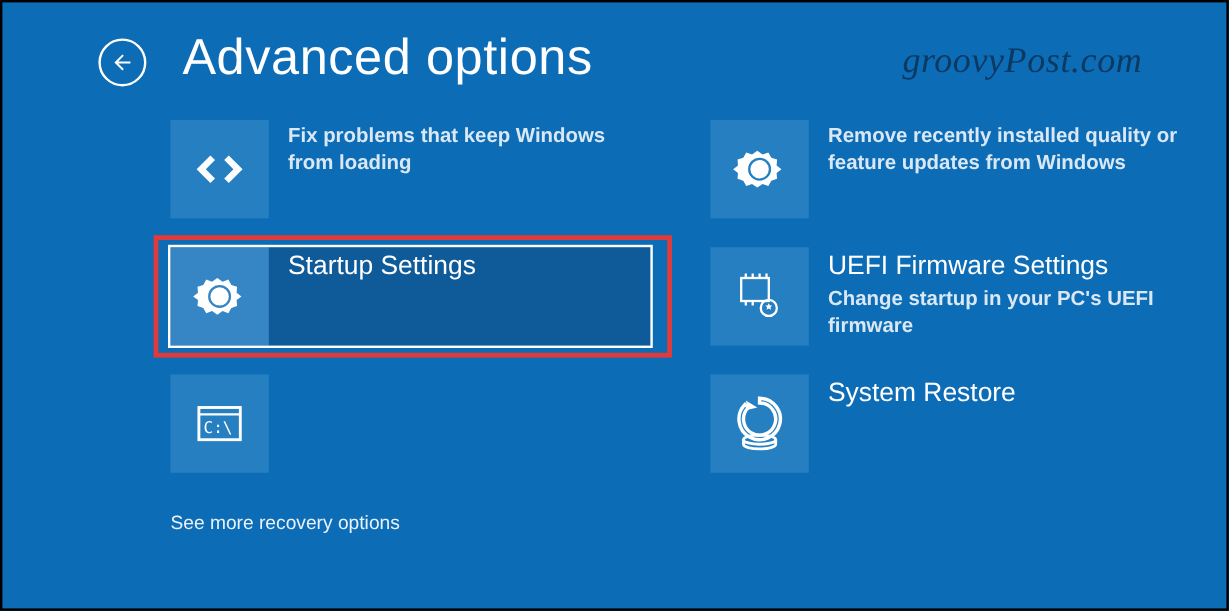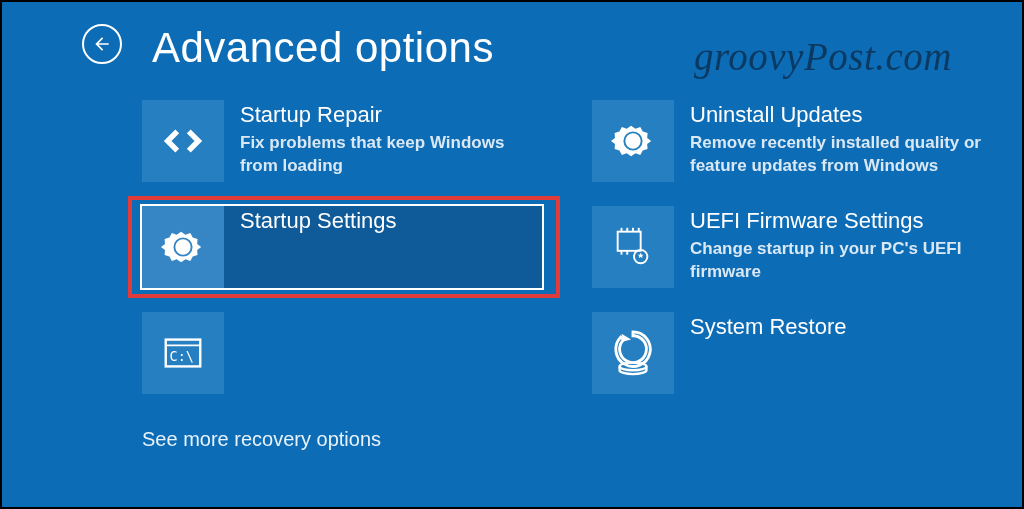--- a/index.html
+++ b/index.html
@@ -8,21 +8,21 @@
       height: 509px;
       background: #0d6cb6;
       font-family: 'Segoe UI', 'Segoe UI Light', sans-serif;
       color: #ffffff;
       overflow: hidden;
       position: relative;
       border: 2px solid #000;
     }
     .header {
       display: flex;
-      align-items: flex-start;
+      align-items: flex-end;
       padding: 22px 0 0 80px;
       gap: 30px;
     }
     .back-btn {
       width: 40px;
       height: 40px;
       border: 2px solid #fff;
       border-radius: 50%;
       display: flex;
       align-items: center;
@@ -33,21 +33,21 @@
     .title {
       font-size: 42px;
       font-weight: 300;
       letter-spacing: 0.5px;
     }
     .watermark {
       position: absolute;
       top: 32px;
       right: 70px;
       font-family: Georgia, serif;
-      font-size: 39px;
+      font-size: 30px;
       font-style: italic;
       color: rgba(10, 40, 70, 0.75);
       letter-spacing: 0.5px;
     }
     .grid {
       display: grid;
       grid-template-columns: 400px 400px;
       column-gap: 50px;
       row-gap: 24px;
       padding: 28px 0 0 140px;
@@ -98,21 +98,21 @@
     }
     .selected-wrap::before {
       content: '';
       position: absolute;
       inset: -6px -14px -6px -10px;
       border: 4px solid #e03a3a;
       pointer-events: none;
     }
     .footer-link {
       padding: 34px 0 0 140px;
-      font-size: 20px;
+      font-size: 16px;
       font-weight: 300;
       color: #e8f2fa;
       cursor: pointer;
     }
     svg { fill: #fff; }
   </style>
 </head>
 <body>
 
 <div class="header">
@@ -128,33 +128,31 @@
 
 <div class="grid">
 
   <div class="tile">
     <div class="tile-icon">
       <svg viewBox="0 0 48 48" width="46" height="46">
         <path d="M16 12l-12 12 12 12 4-4-8-8 8-8zM32 12l-4 4 8 8-8 8 4 4 12-12z"></path>
       </svg>
     </div>
     <div class="tile-text">
-      <div class="tile-title">Startup Repair</div>
       <div class="tile-desc">Fix problems that keep Windows from loading</div>
     </div>
   </div>
 
   <div class="tile">
     <div class="tile-icon">
       <svg viewBox="0 0 48 48" width="46" height="46">
         <path d="M24 16a8 8 0 100 16 8 8 0 000-16zm19 8l-4.2-3.2.4-5.2-5-1.6-2.6-4.6-5 1.8L22 8l-4.6 3.2-5-1.8-2.6 4.6-5 1.6.4 5.2L1 24l4.2 3.2-.4 5.2 5 1.6 2.6 4.6 5-1.8L22 40l4.6-3.2 5 1.8 2.6-4.6 5-1.6-.4-5.2zM24 34a10 10 0 110-20 10 10 0 010 20z"></path>
       </svg>
     </div>
     <div class="tile-text">
-      <div class="tile-title">Uninstall Updates</div>
       <div class="tile-desc">Remove recently installed quality or feature updates from Windows</div>
     </div>
   </div>
 
   <div class="selected-wrap">
     <div class="tile selected">
       <div class="tile-icon">
         <svg viewBox="0 0 48 48" width="46" height="46">
           <path d="M24 16a8 8 0 100 16 8 8 0 000-16zm19 8l-4.2-3.2.4-5.2-5-1.6-2.6-4.6-5 1.8L22 8l-4.6 3.2-5-1.8-2.6 4.6-5 1.6.4 5.2L1 24l4.2 3.2-.4 5.2 5 1.6 2.6 4.6 5-1.8L22 40l4.6-3.2 5 1.8 2.6-4.6 5-1.6-.4-5.2zM24 34a10 10 0 110-20 10 10 0 010 20z"></path>
         </svg>

